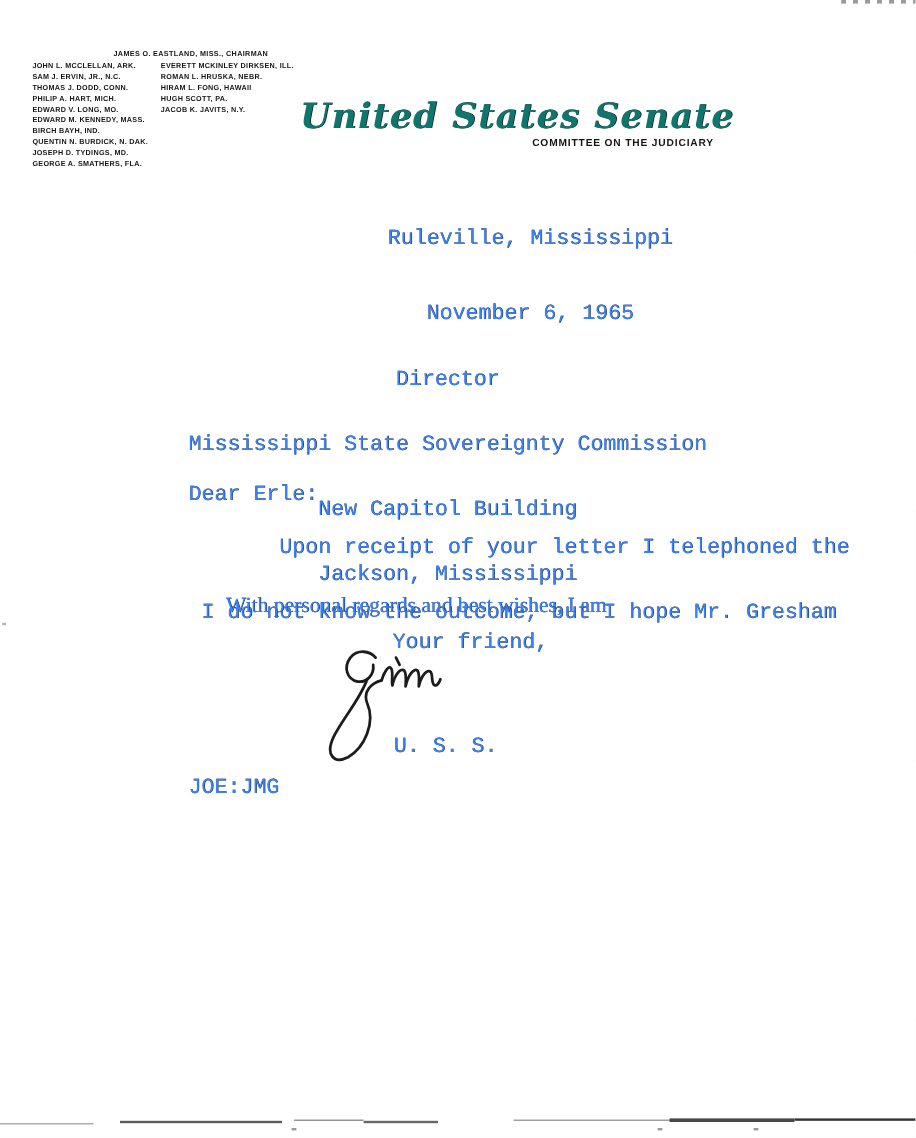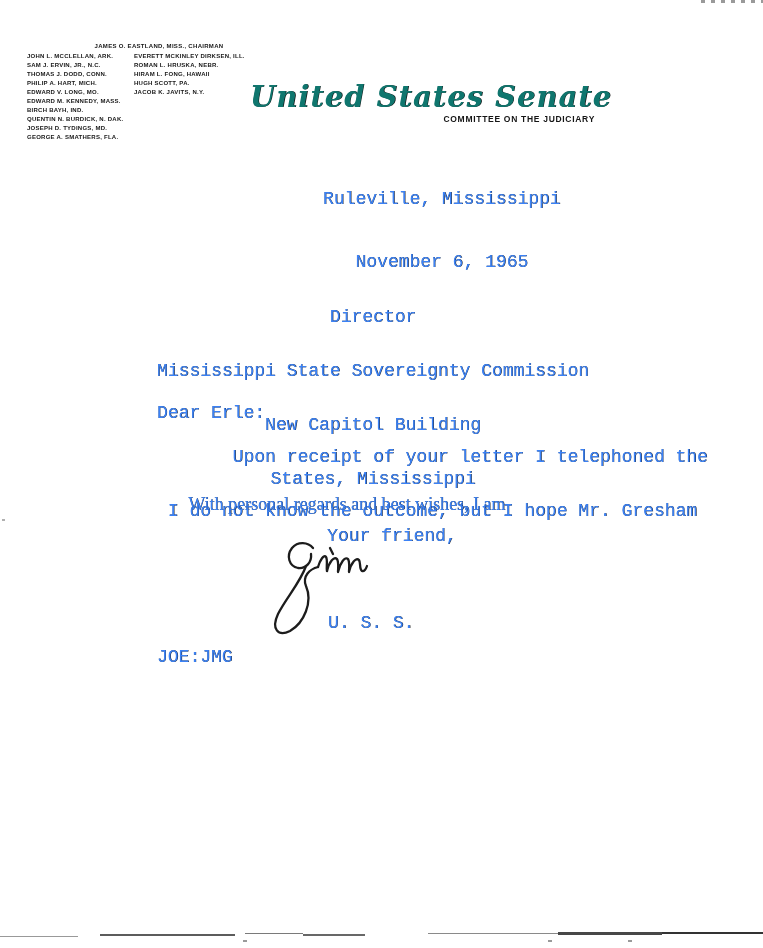--- a/index.html
+++ b/index.html
@@ -115,21 +115,21 @@
 
   <div class="tw dateline">
     <div>Ruleville, Mississippi</div>
     <div>November 6, 1965</div>
   </div>
 
   <div class="tw address">
     <div>Director</div>
     <div>Mississippi State Sovereignty Commission</div>
     <div>New Capitol Building</div>
-    <div>States, Mississippi</div>
+    <div>Jackson, Mississippi</div>
   </div>
 
   <div class="tw salutation">Dear Erle:</div>
 
   <div class="tw para1">
     <div>       Upon receipt of your letter I telephoned the</div>
     <div>I do not know the outcome, but I hope Mr. Gresham</div>
   </div>
 
   <div class="tw para2">       With personal regards and best wishes, I am</div>

